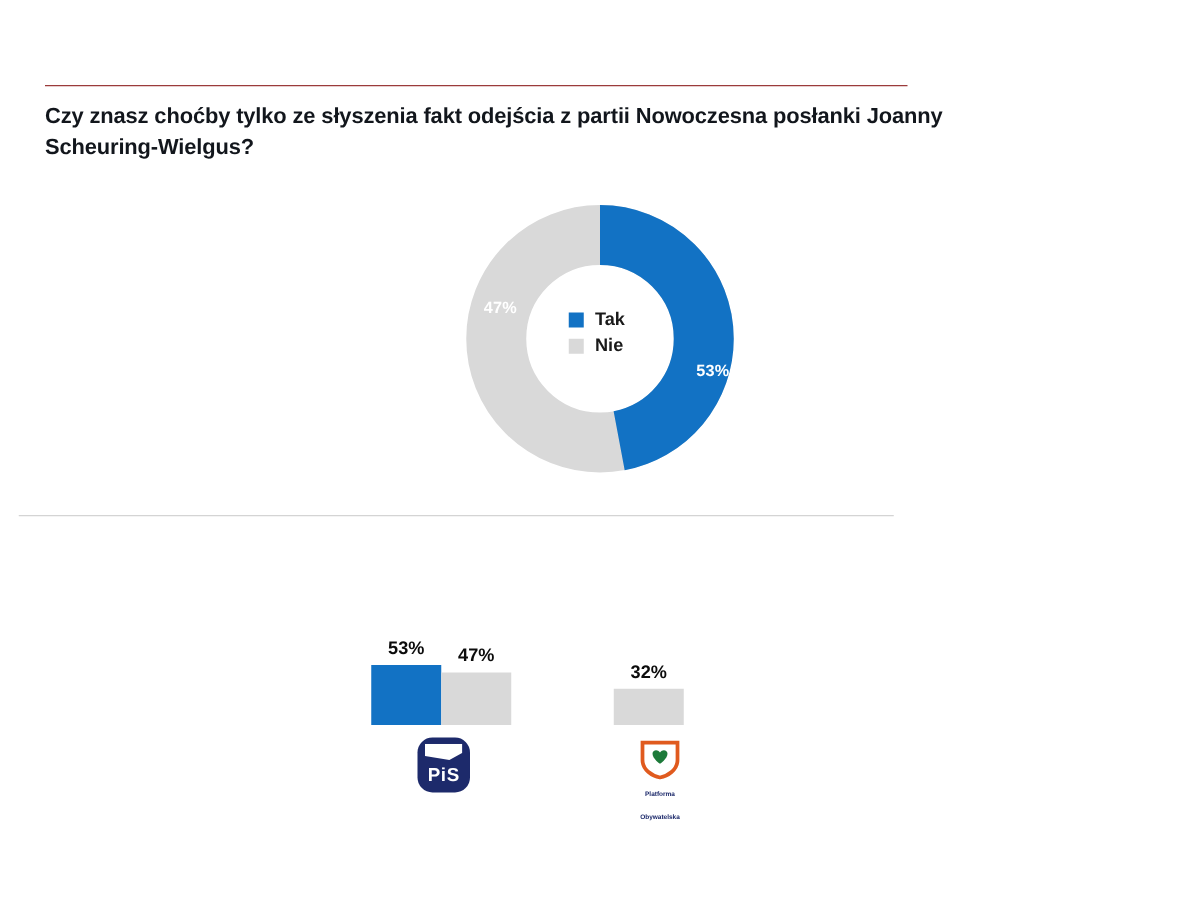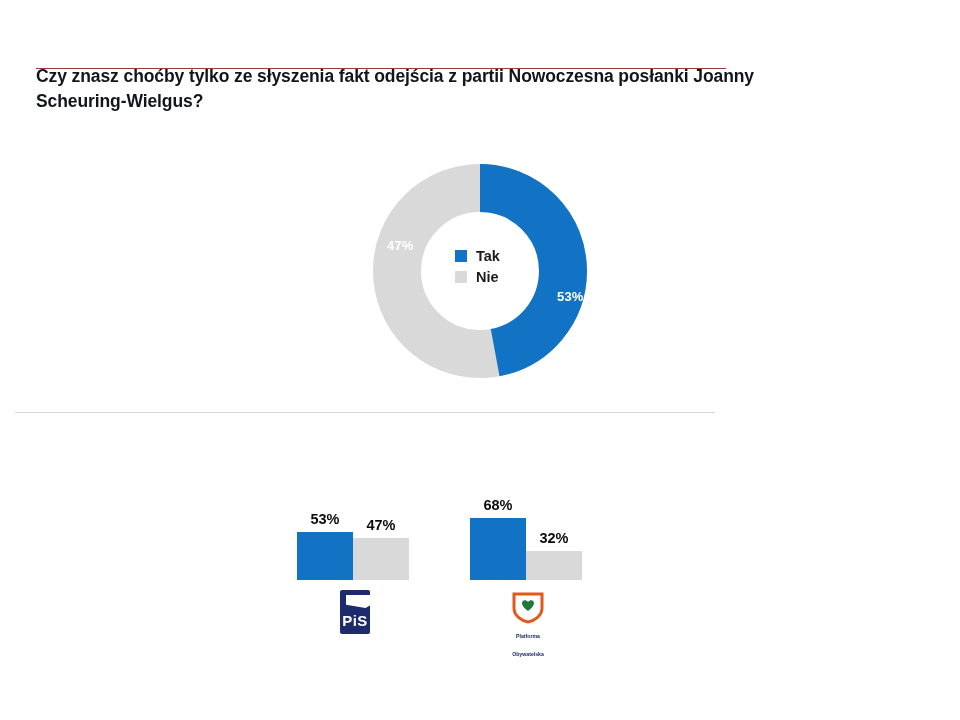--- a/index.html
+++ b/index.html
@@ -22,21 +22,21 @@
     top: 68px;
     width: 690px;
     height: 0;
     border-top: 1px solid #9b3b3b;
   }
 
   
   .title {
     position: absolute;
     left: 36px;
-    top: 64px;
+    top: 80px;
     width: 720px;
     font-size: 17.5px;
     font-weight: bold;
     color: #12161c;
     line-height: 1.45;
     letter-spacing: -0.1px;
   }
 
   
   .donut-wrap {
@@ -132,25 +132,25 @@
   .logo-slot {
     position: absolute;
     width: 116px;
     text-align: center;
   }
   #logo-pis { left: 297px; top: 590px; }
   #logo-po  { left: 470px; top: 590px; }
 
   .pis-logo {
     display: inline-block;
-    width: 30px;
+    width: 42px;
     height: 44px;
     background: #1d2a6b;
     position: relative;
-    border-radius: 2px;
+    border-radius: 12px;
   }
   .pis-logo .flag {
     position: absolute;
     top: 5px;
     left: 6px;
     width: 30px;
     height: 13px;
     background: #ffffff;
     clip-path: polygon(0 0, 100% 0, 100% 55%, 65% 100%, 0 75%);
   }
@@ -223,24 +223,21 @@
       <span class="bar-value">53%</span>
     </div>
     <div class="bar" style="width:56px;height:42px;background:#d9d9d9;">
       <span class="bar-value">47%</span>
     </div>
   </div>
 </div>
 
 <div class="bar-group" id="group-po">
   <div class="bars">
-    <div class="bar" style="width:56px;height:62px;background:#1272c4;">
-      <span class="bar-value">68%</span>
-    </div>
-    <div class="bar" style="width:56px;height:29px;background:#d9d9d9;">
+    <div class="bar" style="width:56px;height:29px;background:#d9d9d9;margin-left:21px;">
       <span class="bar-value">32%</span>
     </div>
   </div>
 </div>
 
 <div class="logo-slot" id="logo-pis">
   <span class="pis-logo">
     <span class="flag"></span>
     <span class="pis-text">PiS</span>
   </span>

